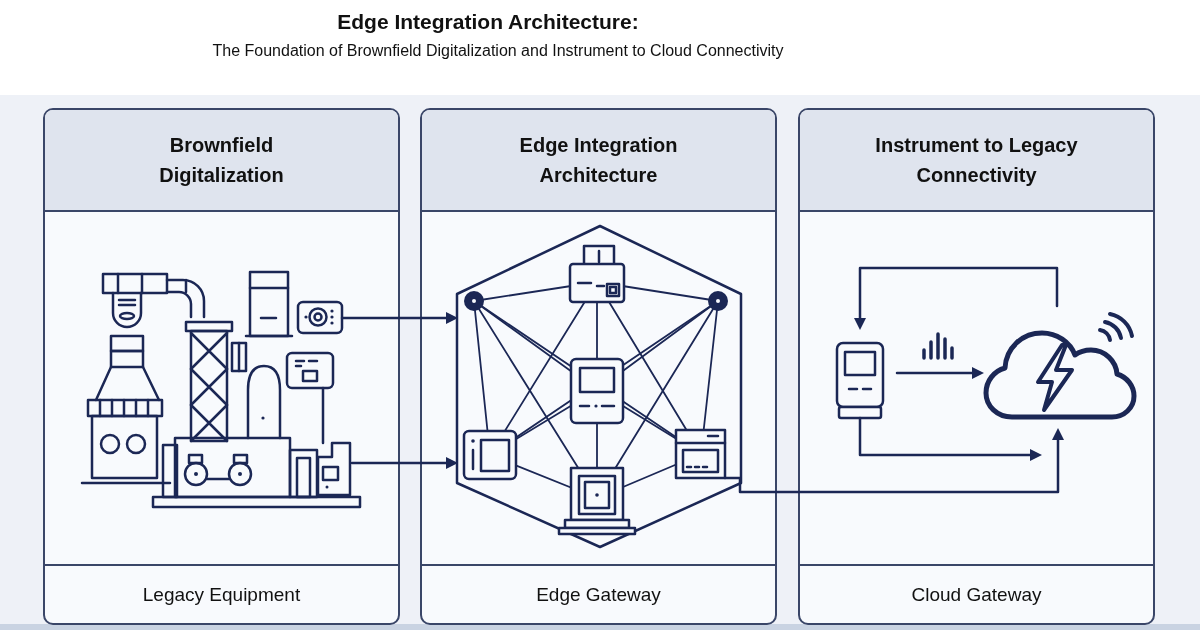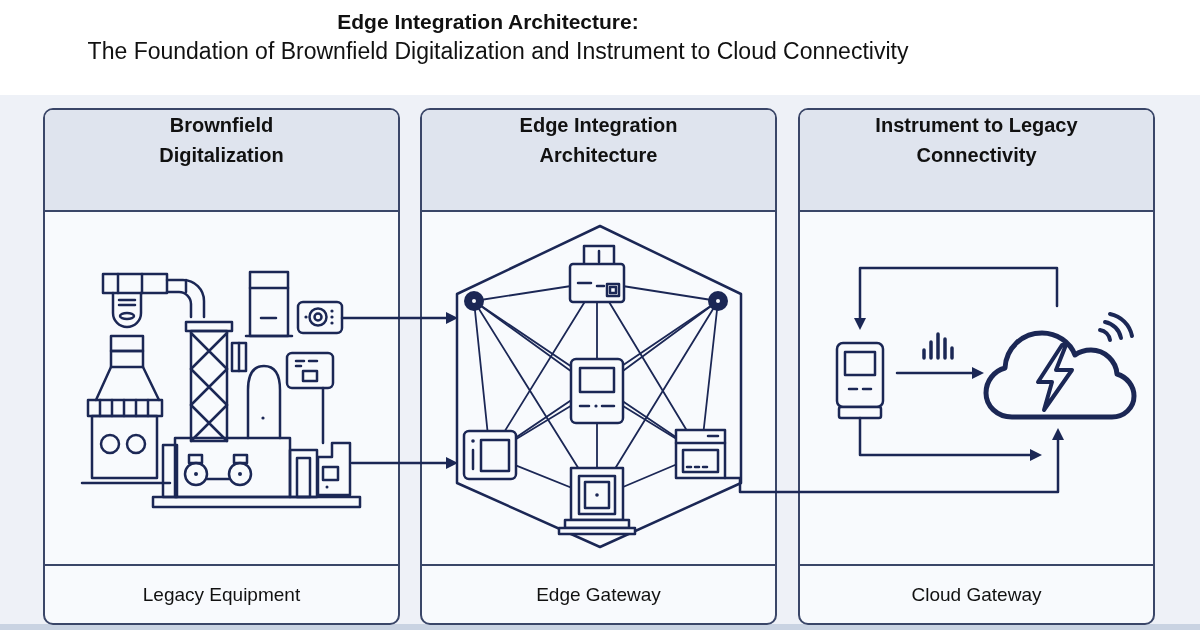--- a/index.html
+++ b/index.html
@@ -6,32 +6,32 @@
   body{
     width:1200px;height:630px;position:relative;overflow:hidden;
     background:#ffffff;
     font-family:"Liberation Sans", sans-serif;
     color:#111111;
   }
   .bg-band{position:absolute;left:0;top:95px;width:1200px;height:530px;background:#eef1f7;}
   .bg-strip{position:absolute;left:0;top:624px;width:1200px;height:6px;background:#c9d3e2;}
   .title-wrap{position:absolute;left:0;top:8px;width:976px;text-align:center;}
   .title-line1{font-size:21px;font-weight:bold;line-height:28px;}
-  .title-line2{font-size:23px;font-weight:normal;line-height:30px;padding-left:20px;}
+  .title-line2{font-size:16px;font-weight:normal;line-height:30px;padding-left:20px;}
   .panel{
     position:absolute;top:108px;width:357px;height:517px;
     background:#f8fafd;border:2px solid #3a4668;border-radius:10px;
     box-sizing:border-box;display:flex;flex-direction:column;
   }
   .panel-1{left:43px;}
   .panel-2{left:420px;}
   .panel-3{left:798px;}
   .panel-header{
     height:100px;background:#dfe4ee;border-bottom:2px solid #3a4668;
-    border-radius:8px 8px 0 0;display:flex;align-items:flex-start;justify-content:center;
+    border-radius:8px 8px 0 0;display:flex;align-items:center;justify-content:center;
   }
   .panel-header span{
     display:block;max-width:225px;text-align:center;
     font-size:20px;font-weight:600;line-height:30px;
   }
   .panel-body{flex:1;}
   .panel-footer{
     height:57px;border-top:2px solid #3a4668;border-radius:0 0 8px 8px;
     display:flex;align-items:center;justify-content:center;
     font-size:19px;

